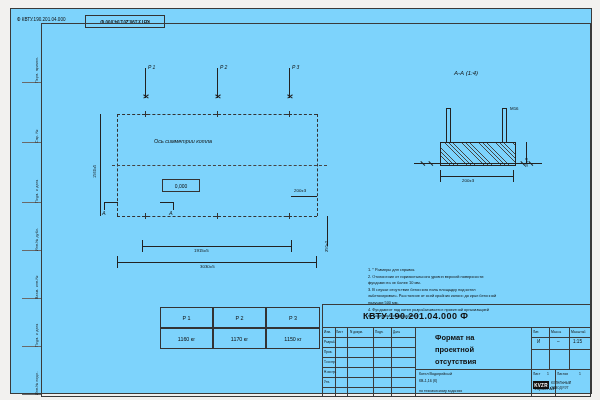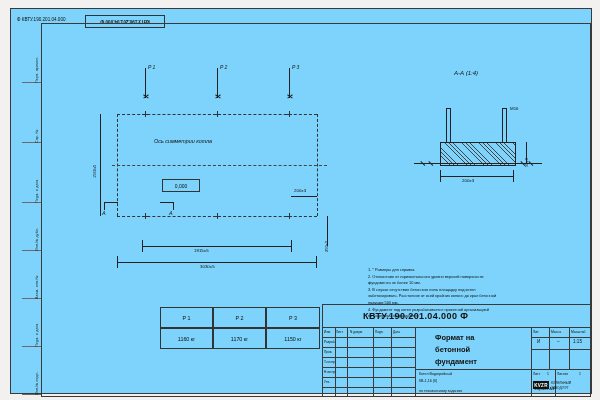--- a/index.html
+++ b/index.html
@@ -217,22 +217,22 @@
           <div class="tbtxt" style="left:52px;top:25px;font-size:3.2px;">Подп.</div>
           <div class="tbtxt" style="left:70px;top:25px;font-size:3.2px;">Дата</div>
 
           <div class="tbtxt" style="left:1px;top:35px;font-size:3.2px;">Разраб.</div>
           <div class="tbtxt" style="left:1px;top:45px;font-size:3.2px;">Пров.</div>
           <div class="tbtxt" style="left:1px;top:55px;font-size:3.2px;">Т.контр.</div>
           <div class="tbtxt" style="left:1px;top:65px;font-size:3.2px;">Н.контр.</div>
           <div class="tbtxt" style="left:1px;top:75px;font-size:3.2px;">Утв.</div>
 
           <div class="tbtxt mid" style="left:112px;top:28px;">Формат на</div>
-          <div class="tbtxt mid" style="left:112px;top:40px;">бетонной</div>
-          <div class="tbtxt mid" style="left:112px;top:52px;">фундамент</div>
+          <div class="tbtxt mid" style="left:112px;top:40px;">проектной</div>
+          <div class="tbtxt mid" style="left:112px;top:52px;">отсутствия</div>
           <div class="tbline" style="left:92px;top:64px;width:116px;height:0.7px;"></div>
           <div class="tbtxt" style="left:96px;top:67px;font-size:3.6px;">Котел Водогрейный</div>
           <div class="tbtxt" style="left:96px;top:74px;font-size:3.6px;">КВ-1,16 (К)</div>
           <div class="tbtxt" style="left:96px;top:84px;font-size:3.6px;">по техническому заданию</div>
 
           <div class="tbline" style="left:208px;top:32px;width:60px;height:0.7px;"></div>
           <div class="tbline" style="left:208px;top:44px;width:60px;height:0.7px;"></div>
           <div class="tbline" style="left:208px;top:64px;width:60px;height:0.7px;"></div>
           <div class="tbline" style="left:226px;top:22px;width:0.7px;height:42px;"></div>
           <div class="tbline" style="left:246px;top:22px;width:0.7px;height:42px;"></div>

